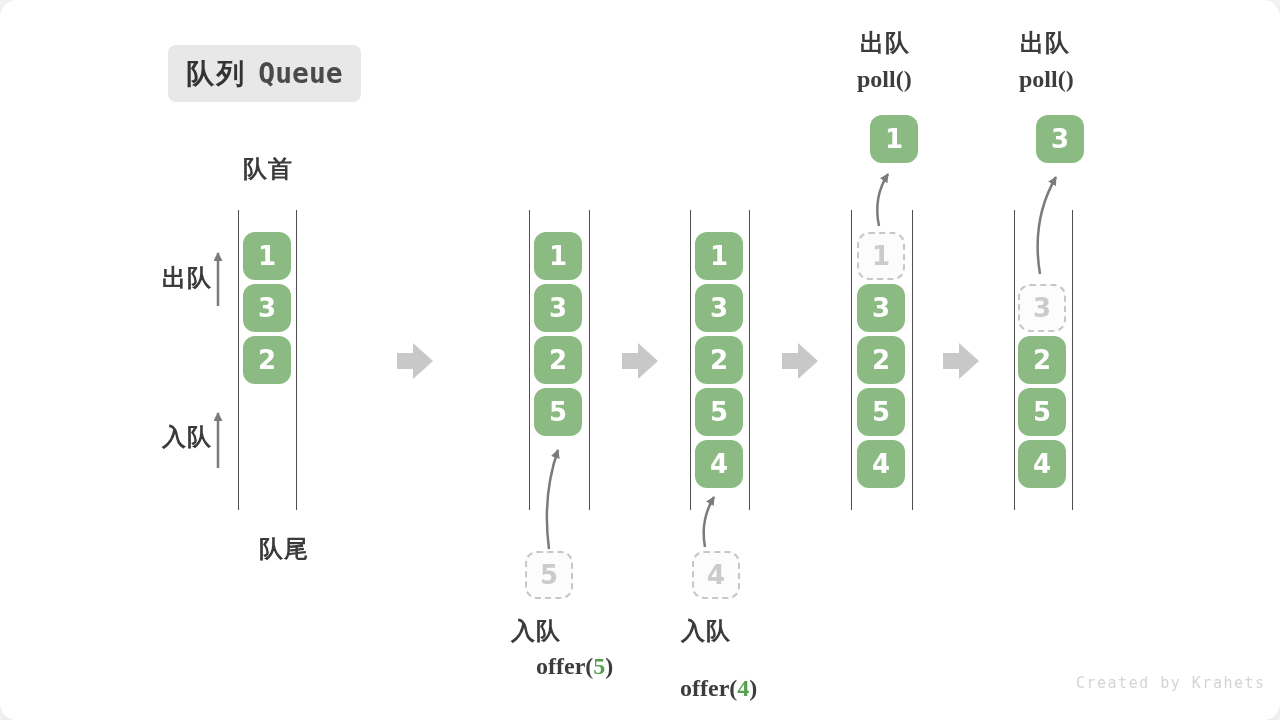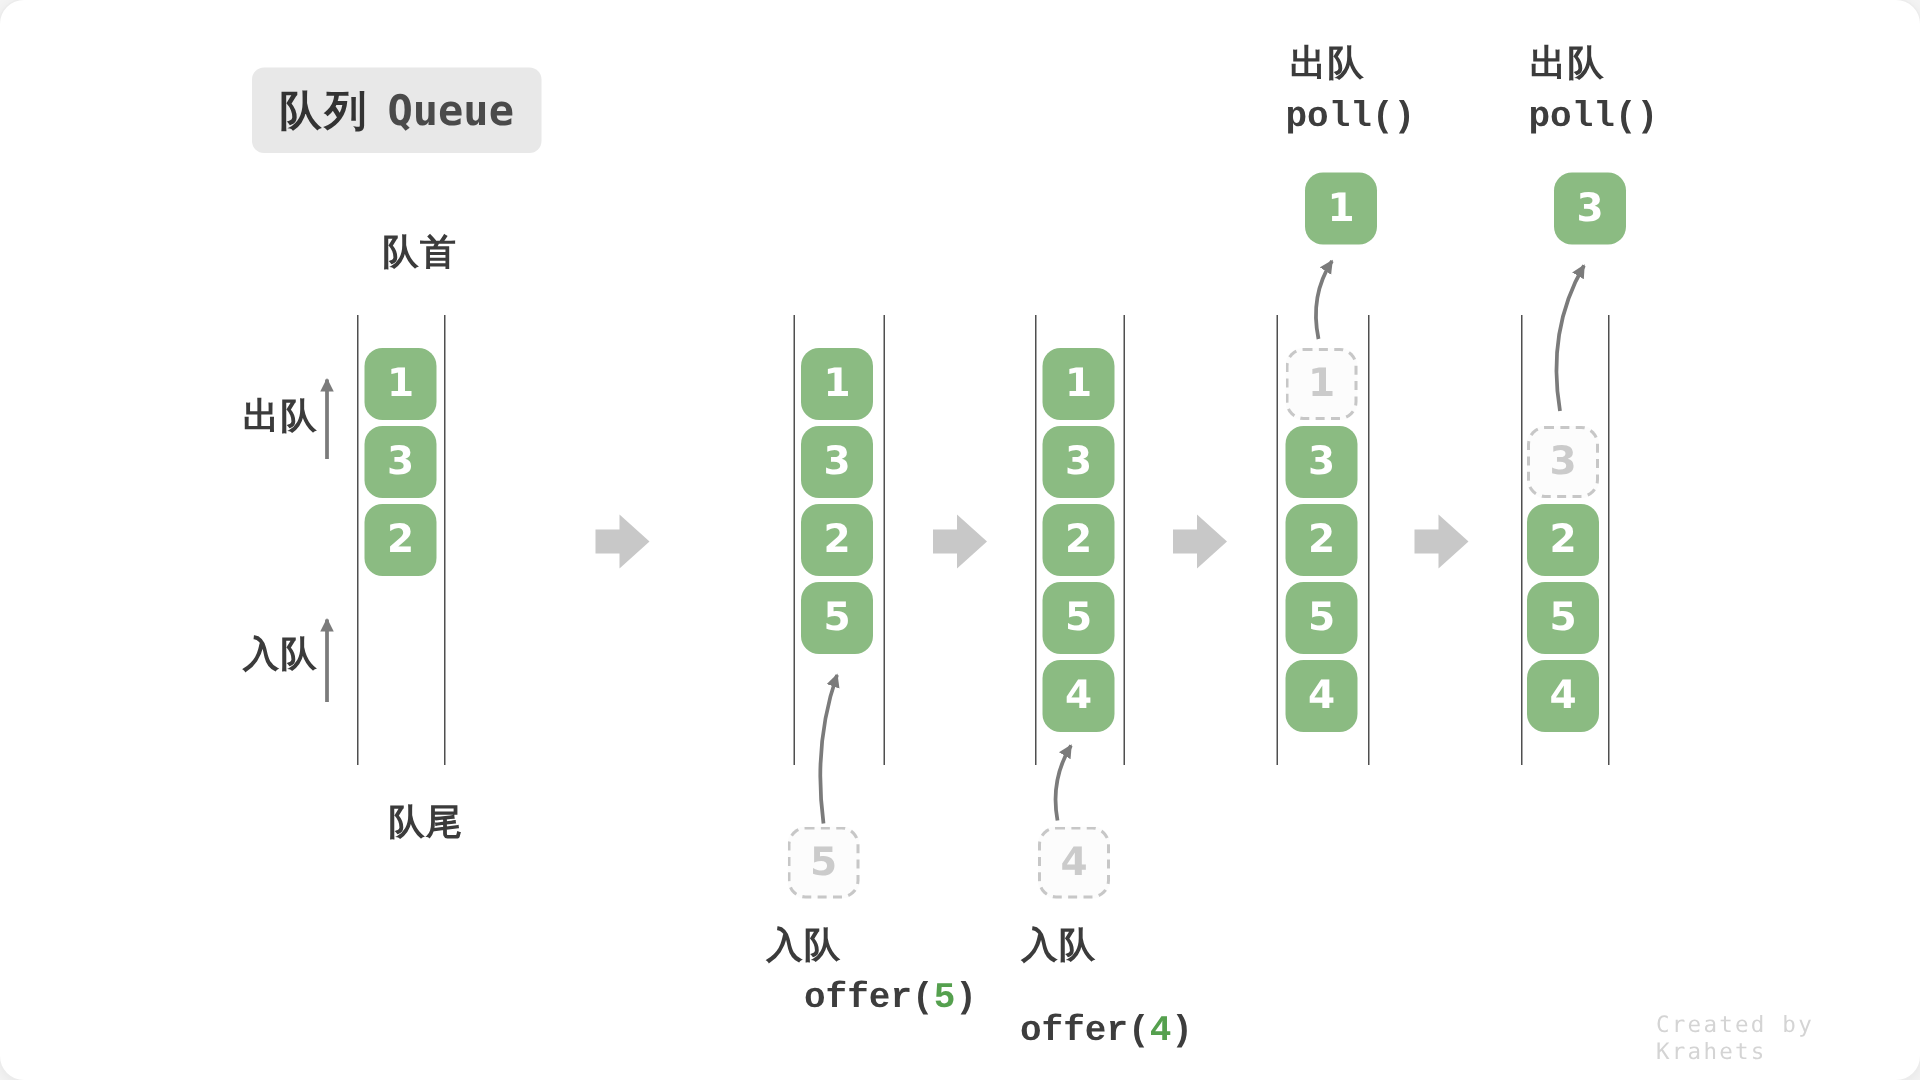--- a/index.html
+++ b/index.html
@@ -1,36 +1,36 @@
 <!DOCTYPE html>
 <html style="--box-green: #8BBB82; --arg-green: #55A04E; --flow-arrow: #C8C8C8; --thin-arrow: #7B7B7B;"><head>
 <meta charset="utf-8">
 <style>
   html,body{margin:0;padding:0;background:#f4f4f4;font-family:"Liberation Sans",sans-serif;}
   .canvas{position:relative;width:1280px;height:720px;background:#ffffff;border-radius:16px;
           overflow:hidden;box-shadow:0 0 0 1px #ececec, 0 2px 10px rgba(0,0,0,.07);}
   .cjk{position:absolute;font-weight:700;font-size:24px;line-height:28px;color:#3B3B3B;
        letter-spacing:1px;white-space:nowrap;}
-  .code{position:absolute;font-family:Liberation Mono, monospace;
+  .code{position:absolute;font-family:Liberation Serif, serif;
         font-size:24px;line-height:26px;font-weight:600;color:#3D3D3D;white-space:nowrap;text-align:right;}
   .code .arg{color:var(--arg-green,#55A04E);font-weight:700;}
   .rail{position:absolute;top:210px;height:300px;box-sizing:border-box;
         border-left:1.5px solid #4F4F4F;border-right:1.5px solid #4F4F4F;}
   .qbox{position:absolute;width:48px;height:48px;border-radius:12px;background:var(--box-green,#8BBB82);
         color:#ffffff;font-weight:700;font-size:26px;display:flex;align-items:center;justify-content:center;
         font-family:"DejaVu Sans","Liberation Sans",sans-serif;}
   .qbox.dashed{background:#FCFCFC;border:2.5px dashed #C7C7C7;color:#CBCBCB;
                box-sizing:border-box;font-weight:600;}
   .title-badge{position:absolute;left:168px;top:45px;width:193px;height:57px;background:#E8E8E8;
                border-radius:8px;display:flex;align-items:center;justify-content:center;gap:12px;}
   .title-zh{font-size:28px;font-weight:700;color:#333333;letter-spacing:2px;}
   .title-en{font-family:"DejaVu Sans Mono","Liberation Mono",monospace;font-size:28px;
             font-weight:600;color:#4A4A4A;}
   .watermark{position:absolute;left:1076px;top:674px;font-family:"DejaVu Sans Mono","Liberation Mono",monospace;
-             font-size:15px;color:#D4D4D4;letter-spacing:1.5px;margin-left:28px;}
+             font-size:15px;color:#D4D4D4;letter-spacing:1.5px;}
   svg.overlay{position:absolute;left:0;top:0;width:1280px;height:720px;pointer-events:none;}
 </style>
 </head>
 <body>
 
 <div class="canvas">
 
   <svg class="overlay" viewBox="0 0 1280 720">
     <defs>
       <marker id="ah" markerUnits="userSpaceOnUse" markerWidth="12" markerHeight="12" refX="8" refY="4.5" orient="auto">
@@ -50,21 +50,21 @@
     <polygon style="fill:var(--flow-arrow,#C8C8C8)" points="622,353 638,353 638,343 658,361 638,379 638,369 622,369"></polygon>
     <polygon style="fill:var(--flow-arrow,#C8C8C8)" points="782,353 798,353 798,343 818,361 798,379 798,369 782,369"></polygon>
     <polygon style="fill:var(--flow-arrow,#C8C8C8)" points="943,353 959,353 959,343 979,361 959,379 959,369 943,369"></polygon>
   </svg>
 
   <div class="title-badge">
     <span class="title-zh">队列</span>
     <span class="title-en">Queue</span>
   </div>
 
-  <div class="cjk" style="left:255px;top:155px">队首</div>
+  <div class="cjk" style="left:243px;top:155px">队首</div>
   <div class="cjk" style="left:259px;top:535px">队尾</div>
   <div class="cjk" style="left:162px;top:264px">出队</div>
   <div class="cjk" style="left:162px;top:423px">入队</div>
 
   <div class="rail" style="left:238px;width:59px"></div>
   <div class="qbox" style="left:243px;top:232px">1</div>
   <div class="qbox" style="left:243px;top:284px">3</div>
   <div class="qbox" style="left:243px;top:336px">2</div>
 
   <div class="rail" style="left:529px;width:61px"></div>

